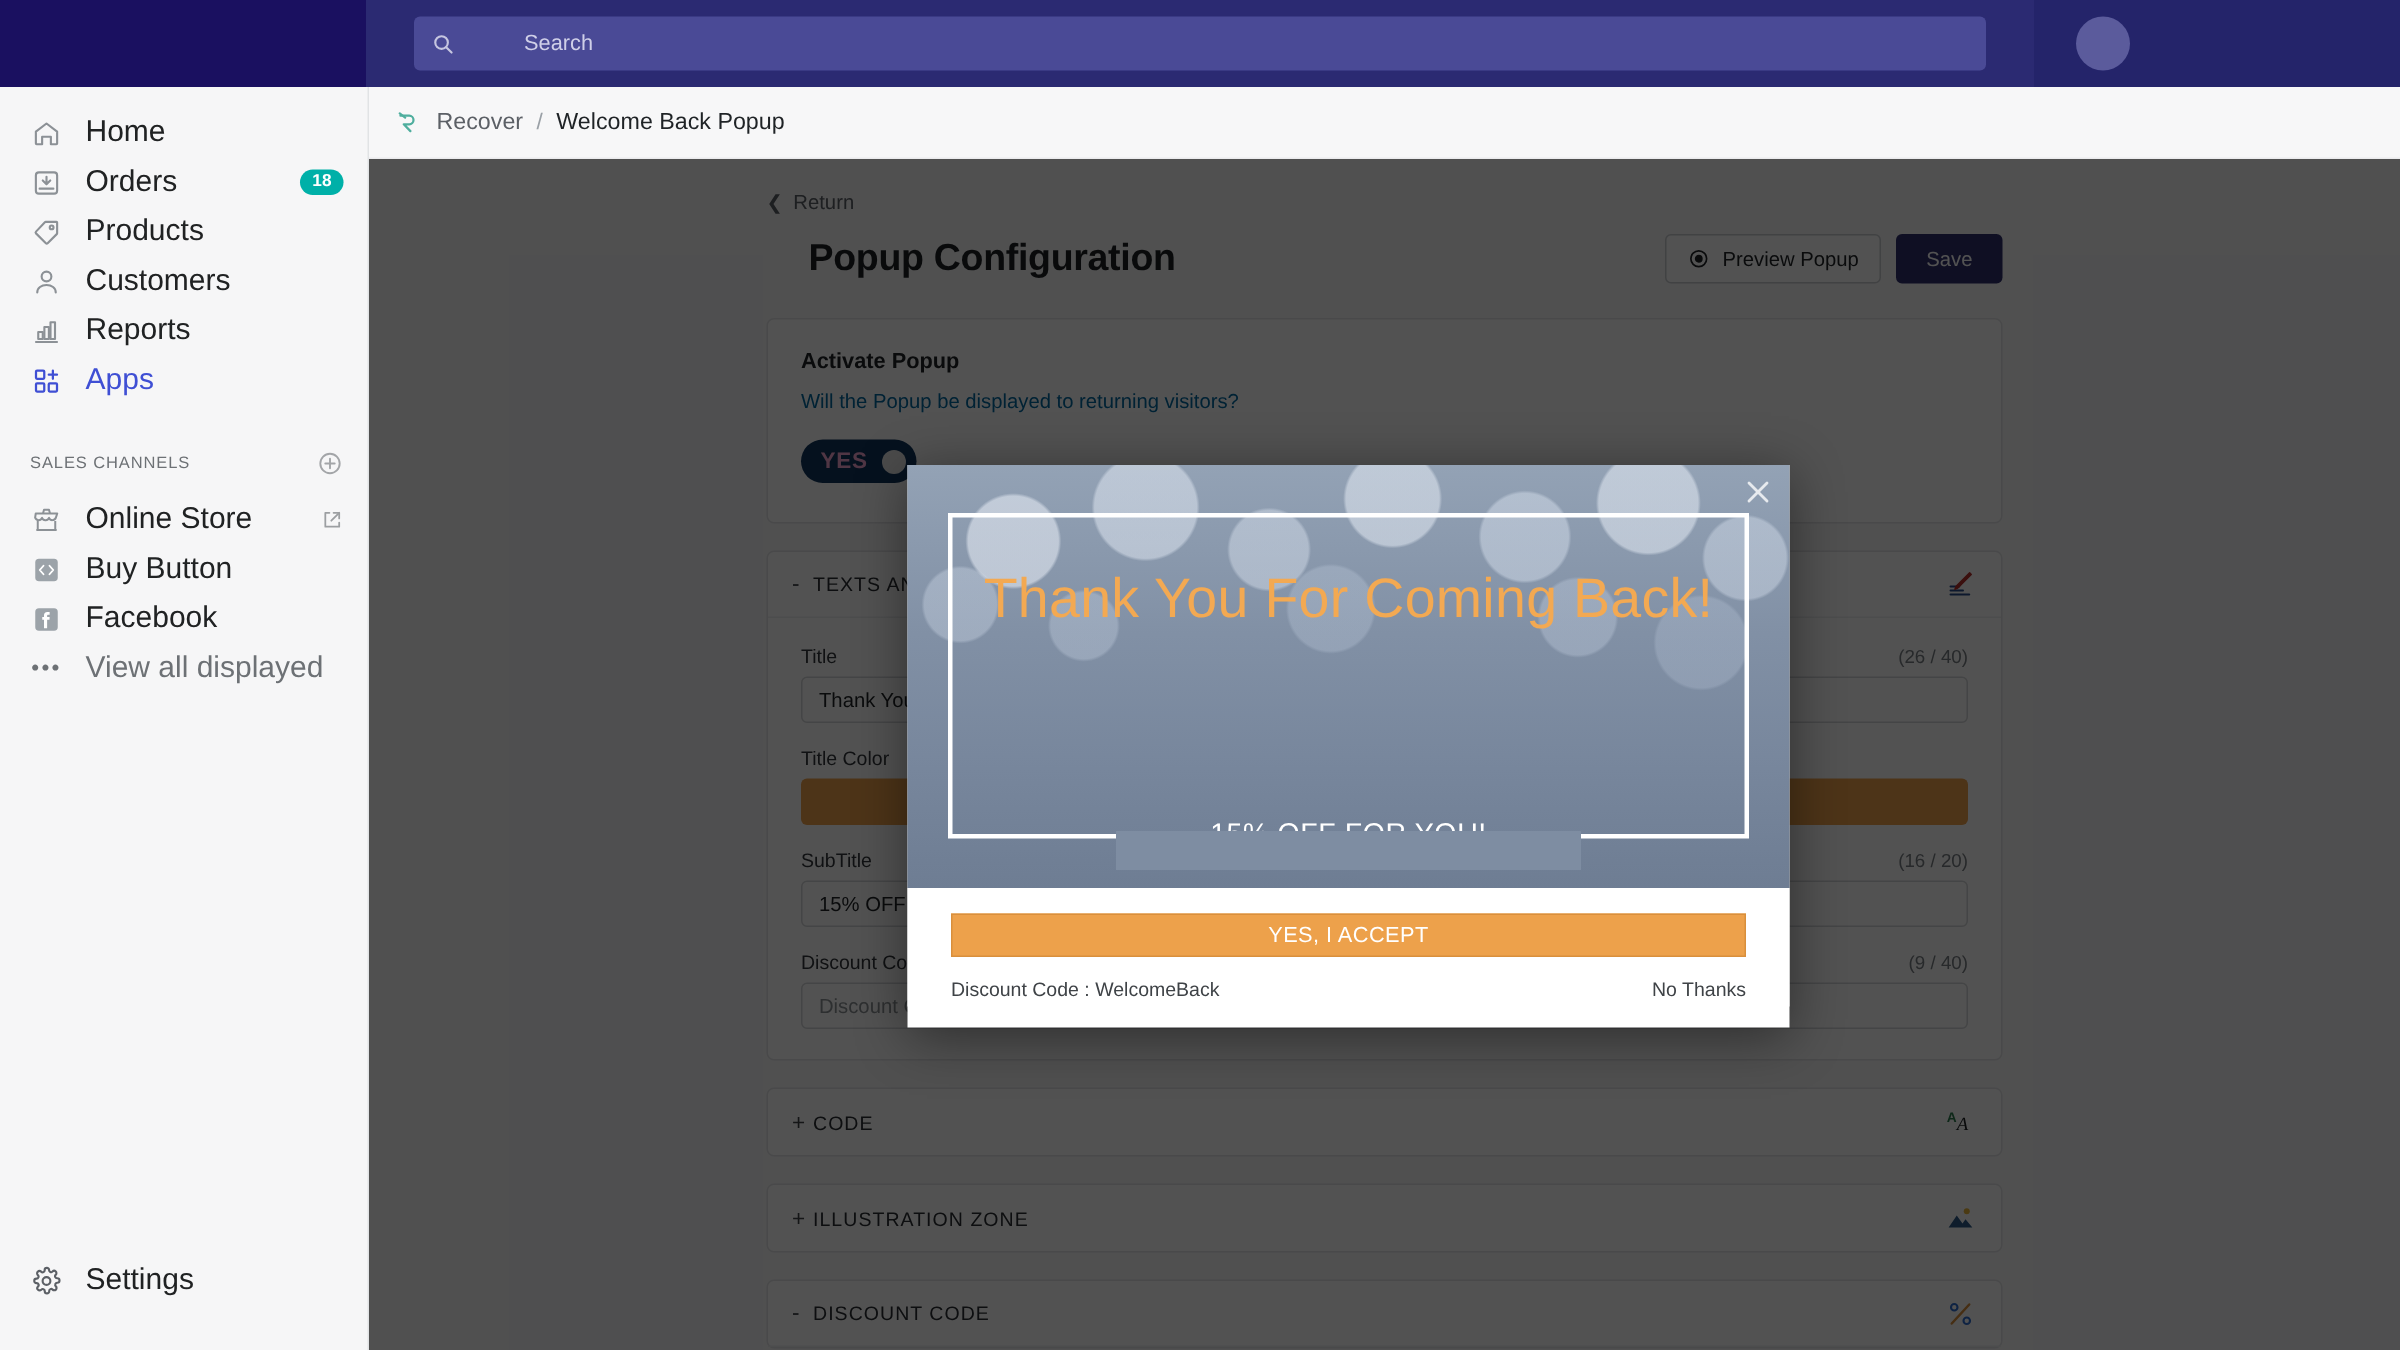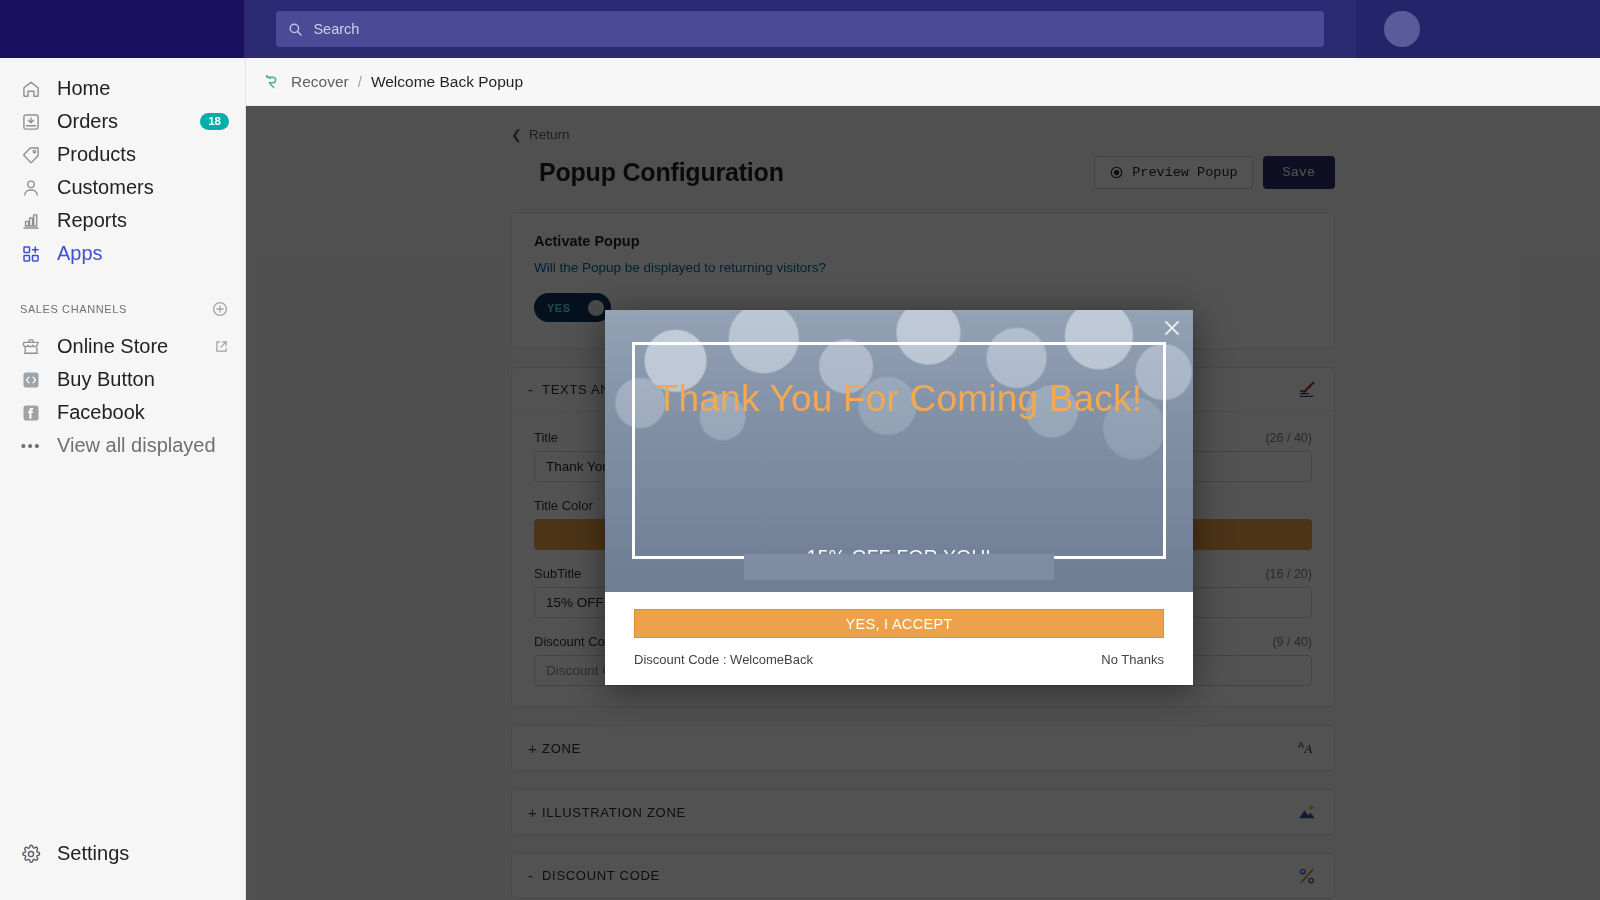--- a/index.html
+++ b/index.html
@@ -12,21 +12,21 @@
 
   
   .topbar { position: absolute; top:0; left:0; width:1600px; height:58px; display:flex; }
   .topbar-logo { width:246px; height:58px; background:#1a1060; }
   .topbar-search-zone { flex:1; background:#2b2a72; display:flex; align-items:center; padding:0 32px; }
   .search-box {
     width:1048px; height:36px; background:#4a4a96; border-radius:4px;
     display:flex; align-items:center; padding:0 12px; gap:10px; cursor:text;
   }
   .search-box .sicon { width:15px; height:15px; flex:none; opacity:.85; }
-  .search-ph { color:#cfcfe8; font-size:14.5px; }
+  .search-ph { color:#cfcfe8; font-size:14.5px;margin-left:36px; }
   .topbar-right { width:245px; background:#24246a; display:flex; align-items:center; justify-content:flex-start; padding-left:28px; }
   .avatar { width:36px; height:36px; border-radius:50%; background:#5b5b9c; }
 
   
   .sidebar {
     position:absolute; top:58px; left:0; width:246px; height:842px;
     background:#f6f6f7; border-right:1px solid #e1e3e5;
     display:flex; flex-direction:column; padding-top:14px;
   }
   .nav-item {
@@ -72,42 +72,42 @@
   .dim-overlay {
     position:absolute; inset:0; background:rgba(0,0,0,.68); z-index:40; pointer-events:none;
   }
   .content { position:relative; width:824px; margin:0 auto; padding-top:21px; }
 
   .return-link { display:flex; align-items:center; gap:7px; font-size:13.5px; color:#5c6066; cursor:pointer; }
   .chev-l { font-size:13px; }
 
   .page-head { display:flex; align-items:center; margin-top:14px; }
   .page-title { font-size:25px; font-weight:700; color:#1c1f22; letter-spacing:-.2px;margin-left:28px; }
-  .head-actions { margin-left:auto; display:flex; gap:10px; align-items:center;font-family:Liberation Mono, monospace; }
+  .head-actions { margin-left:auto; display:flex; gap:10px; align-items:center; }
   .btn-preview {
     height:33px; background:#fff; border:1px solid #c9cccf; border-radius:4px;
     display:flex; align-items:center; gap:8px; padding:0 14px; font-size:13.5px; color:#1f2326; cursor:pointer;
   }
   .eye { width:15px; height:15px; }
   .btn-save {
     height:33px; background:#2f2f6e; color:#fff; border-radius:4px;
     display:flex; align-items:center; padding:0 20px; font-size:13.5px; cursor:pointer;
   }
 
   .card {
     margin-top:23px; background:#fff; border:1px solid #e3e4e6; border-radius:5px;
     padding:20px 22px 26px 22px;
   }
   .card-title { font-size:14.5px; font-weight:700; color:#1f2326; }
   .card-q { font-size:13.5px; color:#0369a1; margin-top:11px; }
   .toggle {
     margin-top:18px; width:77px; height:29px; border-radius:15px; background:#11365e;
     display:flex; align-items:center; justify-content:space-between; padding:0 7px 0 13px; cursor:pointer;
   }
-  .toggle .t-label { color:#5eead4; font-size:11px; font-weight:700; letter-spacing:.5px; }
+  .toggle .t-label { color:#f9a8d4; font-size:15px; font-weight:700; letter-spacing:.5px; }
   .toggle .knob { width:16px; height:16px; border-radius:50%; background:#e8e9ea; }
 
   .panel { margin-top:18px; background:#fff; border:1px solid #e3e4e6; border-radius:5px; }
   .acc-head {
     height:44px; display:flex; align-items:center; padding:0 16px; cursor:pointer;
     border-bottom:1px solid #eceef0;
   }
   .acc-sign { width:14px; font-size:15px; color:#42464a; }
   .acc-label { font-size:13px; letter-spacing:.7px; color:#2a2e32; }
   .acc-icon { margin-left:auto; width:22px; height:22px; display:flex; align-items:center; justify-content:center; }
@@ -435,21 +435,21 @@
                 <span>Discount Code :</span>
               </div>
             </div>
 
           </div>
         </div>
 
         <div class="panel">
           <div class="acc-head" style="border-bottom:none">
             <span class="acc-sign">+</span>
-            <span class="acc-label">ZONE</span>
+            <span class="acc-label">CODE</span>
             <span class="acc-icon">
               <svg width="20" height="20" viewBox="0 0 24 24">
                 <text x="1" y="12" font-family="Liberation Sans, sans-serif" font-size="11" fill="#2e7d4f" font-weight="700">A</text>
                 <text x="9" y="18" font-family="Liberation Serif, serif" font-size="15" fill="#1c1f22" font-style="italic">A</text>
               </svg>
             </span>
           </div>
         </div>
 
         <div class="panel">

